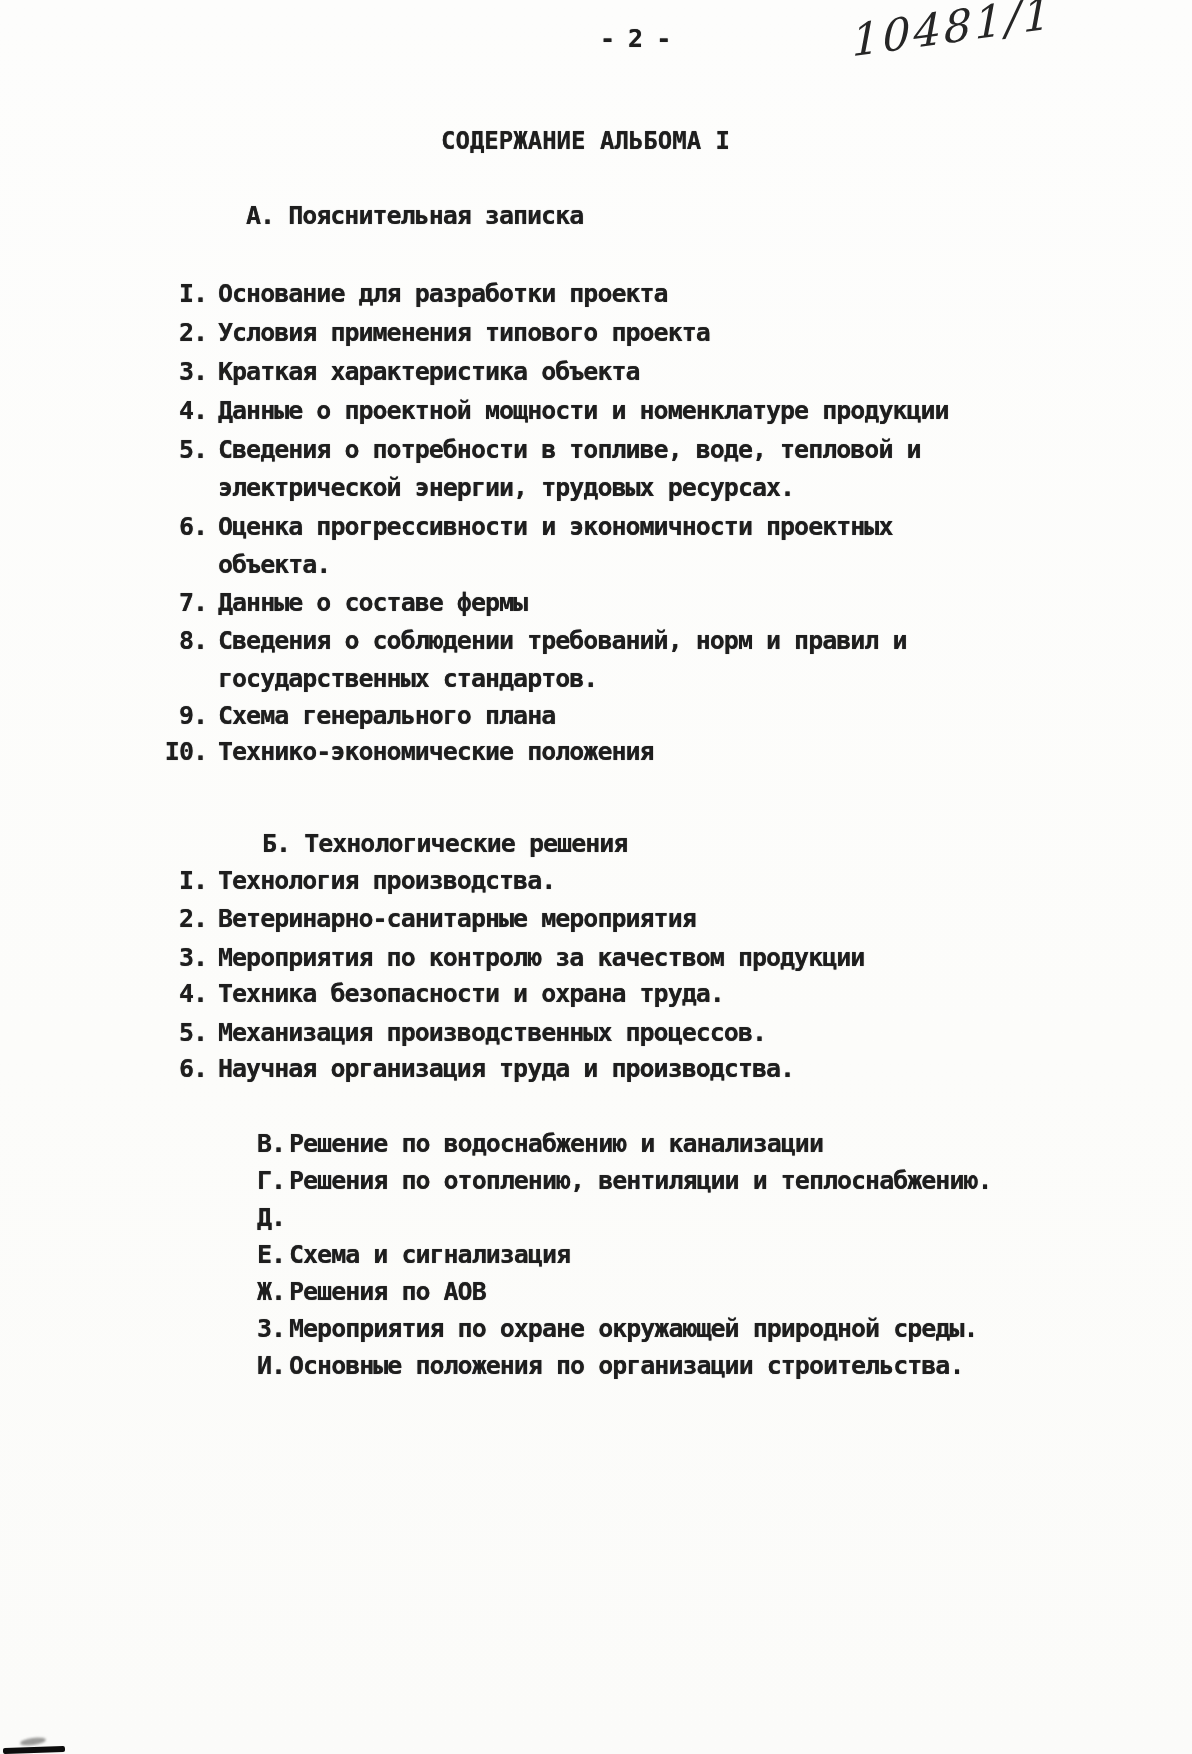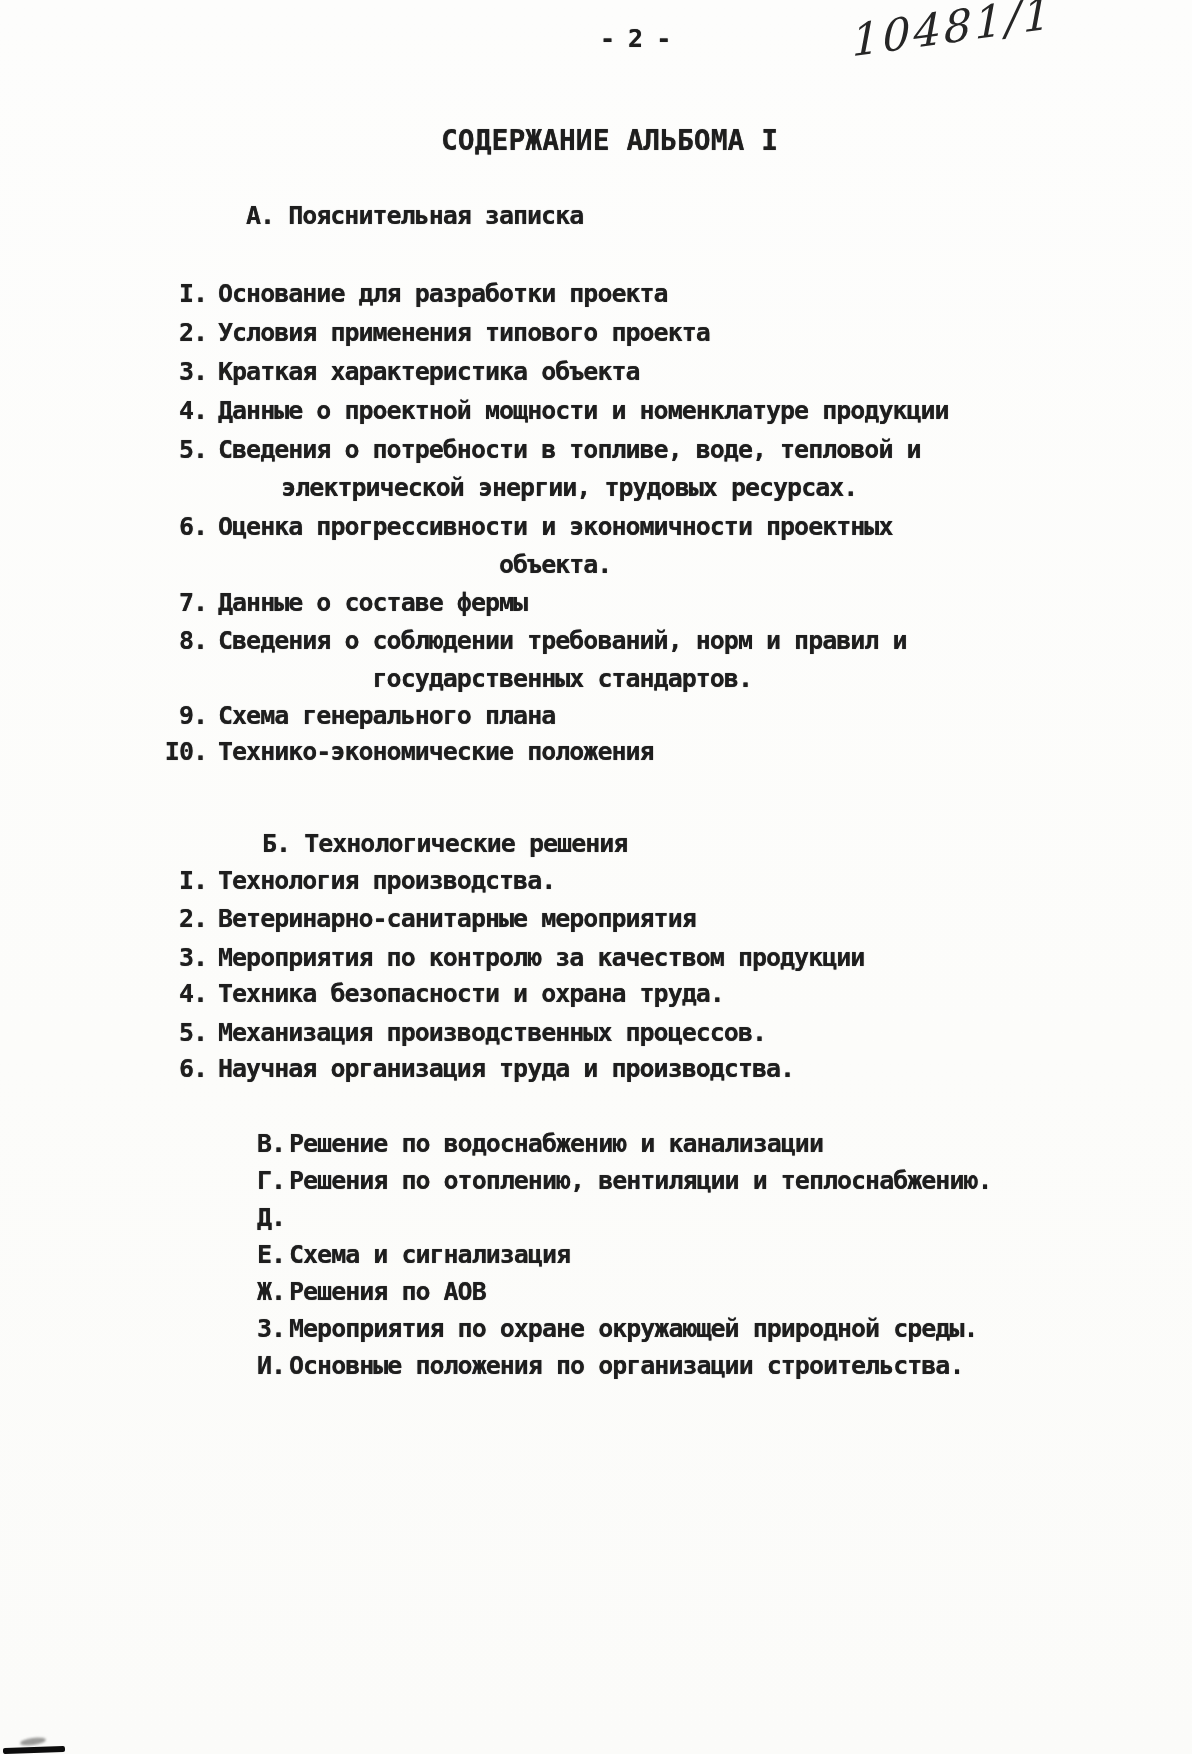--- a/index.html
+++ b/index.html
@@ -13,24 +13,24 @@
     font-weight:700;
     color:#1e1e1e;
     font-size:25px;
     letter-spacing:-1px;
     line-height:38px;
     text-shadow:0 0 0.7px rgba(25,25,25,0.8);
   }
   .abs{position:absolute;white-space:pre-line;}
   .row{position:absolute;display:flex;align-items:flex-start;}
   .row .num{flex:none;width:52px;text-align:right;}
-  .row .txt{margin-left:11px;white-space:pre-line;max-width:800px;text-align:center;}
+  .row .txt{margin-left:11px;white-space:pre-line;max-width:800px;}
   .row-letter .num{width:55px;}
   .row-letter .txt{margin-left:4px;}
-  .title{font-size:28px;letter-spacing:0;}
+  .title{font-size:24px;letter-spacing:0;}
   .handwritten{
     font-family:"DejaVu Serif", serif;
     font-style:italic;
     font-weight:400;
     font-size:44px;
     letter-spacing:3px;
     color:#262626;
     transform:rotate(-8deg) skewX(-8deg);
     transform-origin:left top;
     text-shadow:none;

